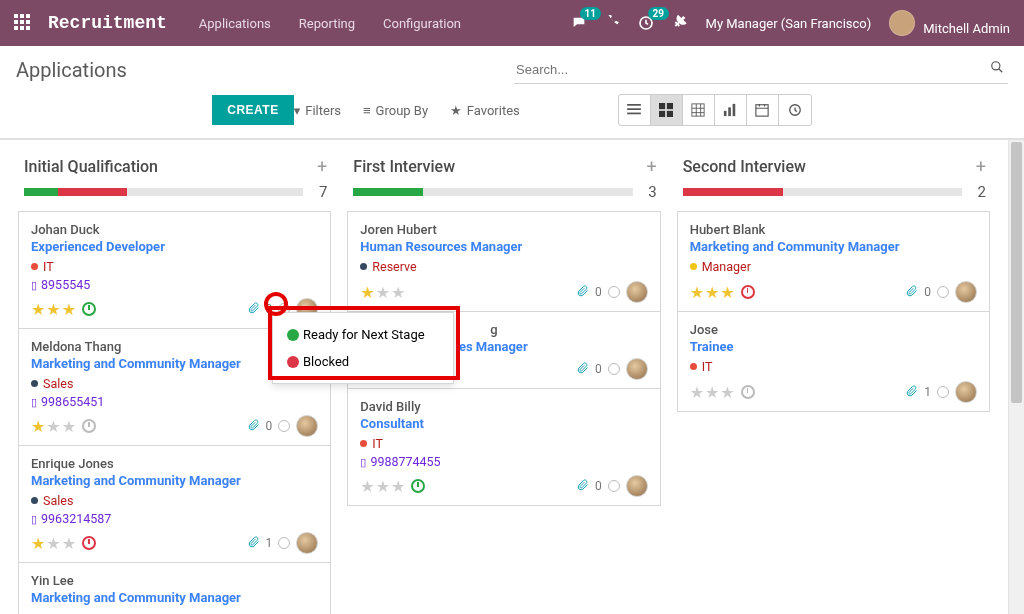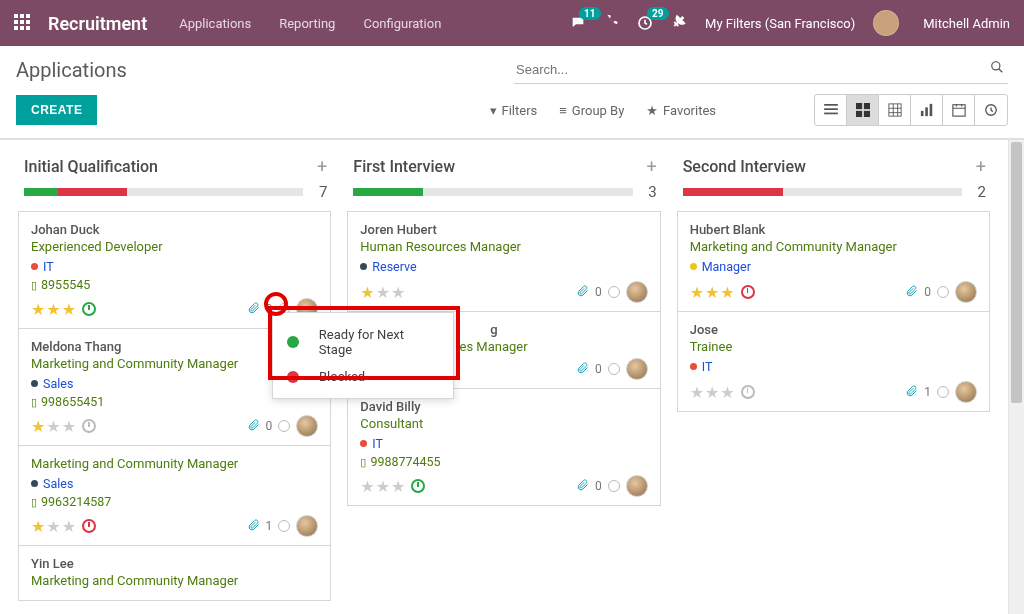--- a/index.html
+++ b/index.html
@@ -1,43 +1,43 @@
 <!DOCTYPE html>
 <html><head>
 <meta charset="utf-8">
 <style>
   * { box-sizing: border-box; margin: 0; padding: 0; }
   body { font-family: -apple-system, "Segoe UI", Roboto, sans-serif; font-size: 13px; color: #4c4c4c; background: #fff; width: 1024px; height: 614px; overflow: hidden; position: relative; }
 
   
   .navbar { background: #7d4a66; color: #fff; height: 46px; display: flex; align-items: center; padding: 0 14px; gap: 18px; }
   .navbar .apps-icon { font-size: 18px; cursor: pointer; }
-  .navbar .brand { font-size: 18px; font-weight: 600; cursor: pointer; }
+  .navbar .brand { font-size: 18px; font-weight: 600; cursor: pointer; font-family: Liberation Mono, monospace; }
   .navbar .menu { display: flex; gap: 28px; margin-left: 14px; }
   .navbar .menu a { color: #e7d8e1; cursor: pointer; }
   .navbar .spacer { flex: 1; }
   .navbar .right { display: flex; align-items: center; gap: 18px; }
   .navbar .badge { position: relative; display: inline-flex; align-items: flex-end; cursor: pointer; }
   .navbar .badge .count { background: #00a09d; color: #fff; font-size: 10px; font-weight: 700; border-radius: 8px; padding: 1px 5px; position: absolute; top: -8px; left: 10px; }
   .navbar .company { cursor: pointer; }
-  .navbar .user { display: flex; align-items: center; gap: 24px; cursor: pointer; }
+  .navbar .user { display: flex; align-items: flex-end; gap: 8px; cursor: pointer; }
   .navbar .avatar { width: 26px; height: 26px; background: #c8a27a; border-radius: 50%; border: 1px solid #fff3; }
   .navbar .icon-btn { cursor: pointer; font-size: 14px; }
 
   
   .cp { padding: 10px 16px 12px; border-bottom: 1px solid #e0e0e0; }
   .cp-row { display: flex; align-items: center; }
   .cp-row1 { justify-content: space-between; margin-bottom: 10px; }
   .cp-title { font-size: 20px; color: #5a5a5a; }
   .cp-search { flex: 0 0 494px; position: relative; }
   .cp-search input { width: 100%; border: none; border-bottom: 1px solid #d0d0d0; padding: 6px 26px 6px 2px; font-size: 13px; outline: none; }
   .cp-search .search-icon { position: absolute; right: 4px; top: 4px; cursor: pointer; font-size: 14px; color: #666; }
 
   
-  .cp-row2 { justify-content: space-between; margin-top: 4px; }
+  .cp-row2 { justify-content: center; margin-top: 4px; }
   .btn-create { background: #00a09d; border: 1px solid #00a09d; color: #fff; font-weight: 700; padding: 7px 14px; cursor: pointer; font-size: 12px; letter-spacing: .5px; }
   .cp-right { display: flex; align-items: center; gap: 18px; }
   .cp-filters { display: flex; align-items: center; gap: 22px; color: #666; font-size: 13px; }
   .cp-filters .f-btn { cursor: pointer; display: flex; align-items: center; gap: 5px; }
   .view-switch { display: flex; border: 1px solid #ccc; border-radius: 3px; overflow: hidden; margin-left: 80px; }
   .view-switch .vbtn { width: 32px; height: 30px; display: flex; align-items: center; justify-content: center; cursor: pointer; border-right: 1px solid #ccc; color: #555; font-size: 14px; }
   .view-switch .vbtn:last-child { border-right: none; }
   .view-switch .vbtn.active { background: #dcdcdc; }
 
   
@@ -53,27 +53,27 @@
   .col-bar { height: 8px; flex: 1; background: #e5e5e5; display: flex; border-radius: 0; }
   .col-bar .seg { height: 100%; }
   .seg-green { background: #28a745; }
   .seg-red { background: #dc3545; }
   .col-count { font-size: 15px; color: #555; min-width: 14px; text-align: right; }
 
   .cards { display: flex; flex-direction: column; gap: 0; }
   .card { border: 1px solid #d6d6d6; background: #fff; padding: 10px 12px 8px; }
   .card + .card { border-top: none; }
   .card .name { color: #555; font-size: 13px; margin-bottom: 2px; font-weight: 500; }
-  .card .job { color: #4d7c0f; font-size: 13px; margin-bottom: 4px; }
-  .card .tag-dot { display: inline-flex; align-items: center; gap: 5px; font-size: 12.5px; color: #1d4ed8; margin-bottom: 3px; }
+  .card .job { color: #3b82f6; font-size: 13px; margin-bottom: 4px; font-weight: bold; }
+  .card .tag-dot { display: inline-flex; align-items: center; gap: 5px; font-size: 12.5px; color: #b91c1c; margin-bottom: 3px; }
   .dot { width: 7px; height: 7px; border-radius: 50%; display: inline-block; }
   .dot-red { background: #e74c3c; }
   .dot-navy { background: #34495e; }
   .dot-yellow { background: #f1c40f; }
-  .card .phone { color: #4d7c0f; font-size: 12.5px; margin-bottom: 6px; cursor: pointer; }
+  .card .phone { color: #6d28d9; font-size: 12.5px; margin-bottom: 6px; cursor: pointer; }
   .phone .mobile-ico { margin-right: 4px; font-size: 11px; }
 
   .card-foot { display: flex; align-items: center; justify-content: space-between; margin-top: 4px; }
   .stars { display: flex; gap: 1px; align-items: center; }
   .star { font-size: 16px; color: #ccc; cursor: pointer; }
   .star.on { color: #f0c330; }
   .clock { width: 14px; height: 14px; border: 2px solid #28a745; border-radius: 50%; margin-left: 5px; position: relative; display: inline-block; }
   .clock::before { content:""; position:absolute; width:1.7px; height:5px; background:#28a745; left:4px; top:1px; }
   .clock.red { border-color:#dc3545; }
   .clock.red::before { background:#dc3545; }
@@ -84,21 +84,21 @@
   .foot-right .clip { color: #17a2b8; cursor: pointer; }
   .foot-right .state-dot { width: 12px; height: 12px; border: 1px solid #bbb; border-radius: 50%; cursor: pointer; background: #fff; }
   .foot-right .asg { width: 22px; height: 22px; border-radius: 50%; background: radial-gradient(circle at 40% 35%, #e6c9a0, #8d6b46); border: 1px solid #d0d0d0; cursor: pointer; }
 
   
   .rscroll { width: 16px; background: #f0f0f0; height: 100%; display: flex; flex-direction: column; border-left: 1px solid #e3e3e3; }
   .rscroll .thumb { background: #c4c4c4; height: 55%; margin: 2px; border-radius: 2px; }
 
   
   .popover { position: absolute; left: 272px; top: 312px; width: 182px; background: #fff; border: 1px solid #d6d6d6; box-shadow: 0 2px 8px rgba(0,0,0,.15); padding: 8px 12px; z-index: 30; }
-  .popover .p-item { display: flex; align-items: center; gap: 20px; padding: 6px 2px; cursor: pointer; font-size: 13px; color: #404040; }
+  .popover .p-item { display: flex; align-items: center; gap: 4px; padding: 6px 2px; cursor: pointer; font-size: 13px; color: #000000; }
   .popover .p-dot { width: 12px; height: 12px; border-radius: 50%; }
   .pg { background: #28a745; }
   .pr { background: #dc3545; }
 
   .anno { position: absolute; border: 4px solid #e40000; z-index: 40; pointer-events: none; }
   .anno.a-dot { left: 264px; top: 292px; width: 24px; height: 24px; border-radius: 50%; }
   .anno.a-pop { left: 268px; top: 306px; width: 192px; height: 74px; }
 
   
   .board-topline { border-top: 1px solid #e0e0e0; }
@@ -144,21 +144,21 @@
           <circle cx="12" cy="12" r="9"></circle>
           <path d="M12 7v5l3 2"></path>
         </svg>
       <span class="count">29</span>
     </span>
     <span class="icon-btn">
       <svg width="16" height="16" viewBox="0 0 24 24" fill="#fff">
           <path d="M20 6l-3 3 5 5c-3 3-8 3-11 0l-1 1 2 2-2 2-2-2-2 2-2-2 2-2-2-2 2-2 2 2 1-1c-3-3-3-8 0-11l5 5 3-3 2 2z"></path>
         </svg>
     </span>
-    <span class="company">My Filters (San Francisco)</span>
+    <span class="company">My Manager (San Francisco)</span>
     <div class="user">
       <span class="avatar"></span>
       <span>Mitchell Admin</span>
     </div>
   </div>
 </div>
 
 <div class="cp">
   <div class="cp-row cp-row1">
     <div class="cp-title">Applications</div>
@@ -266,21 +266,21 @@
               </div>
               <div class="foot-right">
         <span class="clip"><svg width="12" height="12" viewBox="0 0 24 24" fill="none" stroke="#17a2b8" stroke-width="2">
                     <path d="M21 11l-9 9c-2 2-6 2-8 0s-2-6 0-8l9-9c1.5-1.5 4-1.5 5.5 0s1.5 4 0 5.5l-9 9c-1 1-2 1-3 0s-1-2 0-3l8-8"></path>
                   </svg></span>
         <span>0</span>
         <span class="state-dot"></span>
         <span class="asg"></span>
       </div>
             </div></div>
-          <div class="card"><div class="job">Marketing and Community Manager</div><div class="tag-dot"><span class="dot dot-navy"></span>Sales</div><div class="phone"><span class="mobile-ico">▯</span>9963214587</div><div class="card-foot">
+          <div class="card"><div class="name">Enrique Jones</div><div class="job">Marketing and Community Manager</div><div class="tag-dot"><span class="dot dot-navy"></span>Sales</div><div class="phone"><span class="mobile-ico">▯</span>9963214587</div><div class="card-foot">
               <div class="stars">
                 <span class="star on">★</span>
                 <span class="star ">★</span>
                 <span class="star ">★</span>
                 <span class="clock red"></span>
               </div>
               <div class="foot-right">
         <span class="clip"><svg width="12" height="12" viewBox="0 0 24 24" fill="none" stroke="#17a2b8" stroke-width="2">
                     <path d="M21 11l-9 9c-2 2-6 2-8 0s-2-6 0-8l9-9c1.5-1.5 4-1.5 5.5 0s1.5 4 0 5.5l-9 9c-1 1-2 1-3 0s-1-2 0-3l8-8"></path>
                   </svg></span>

